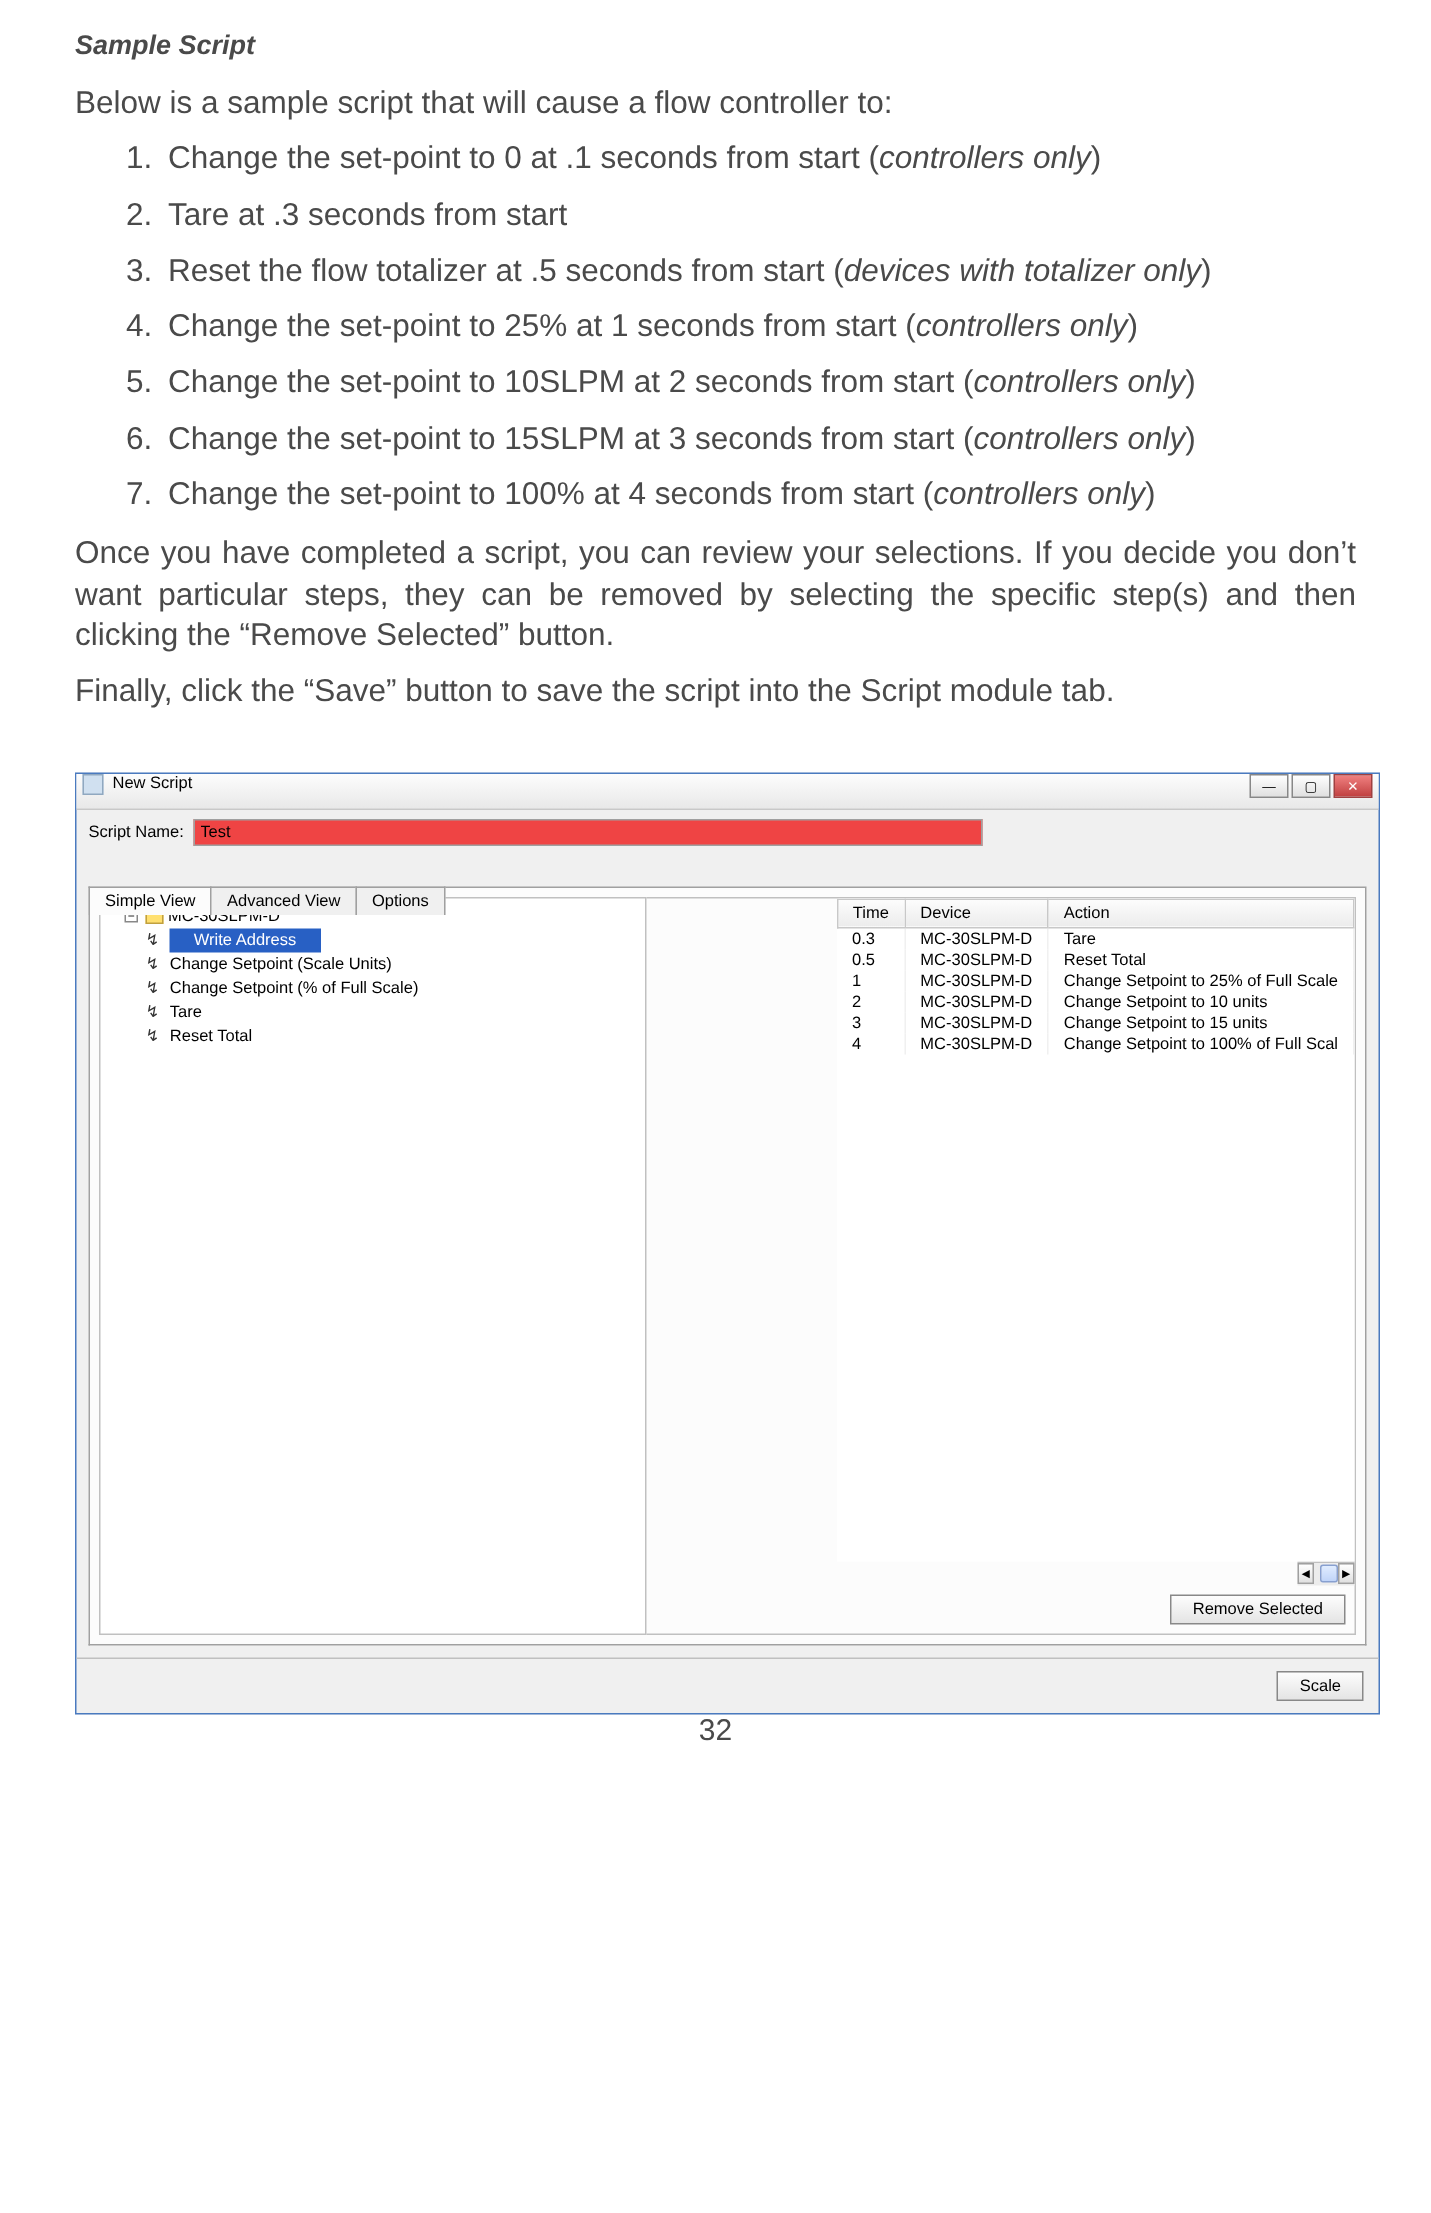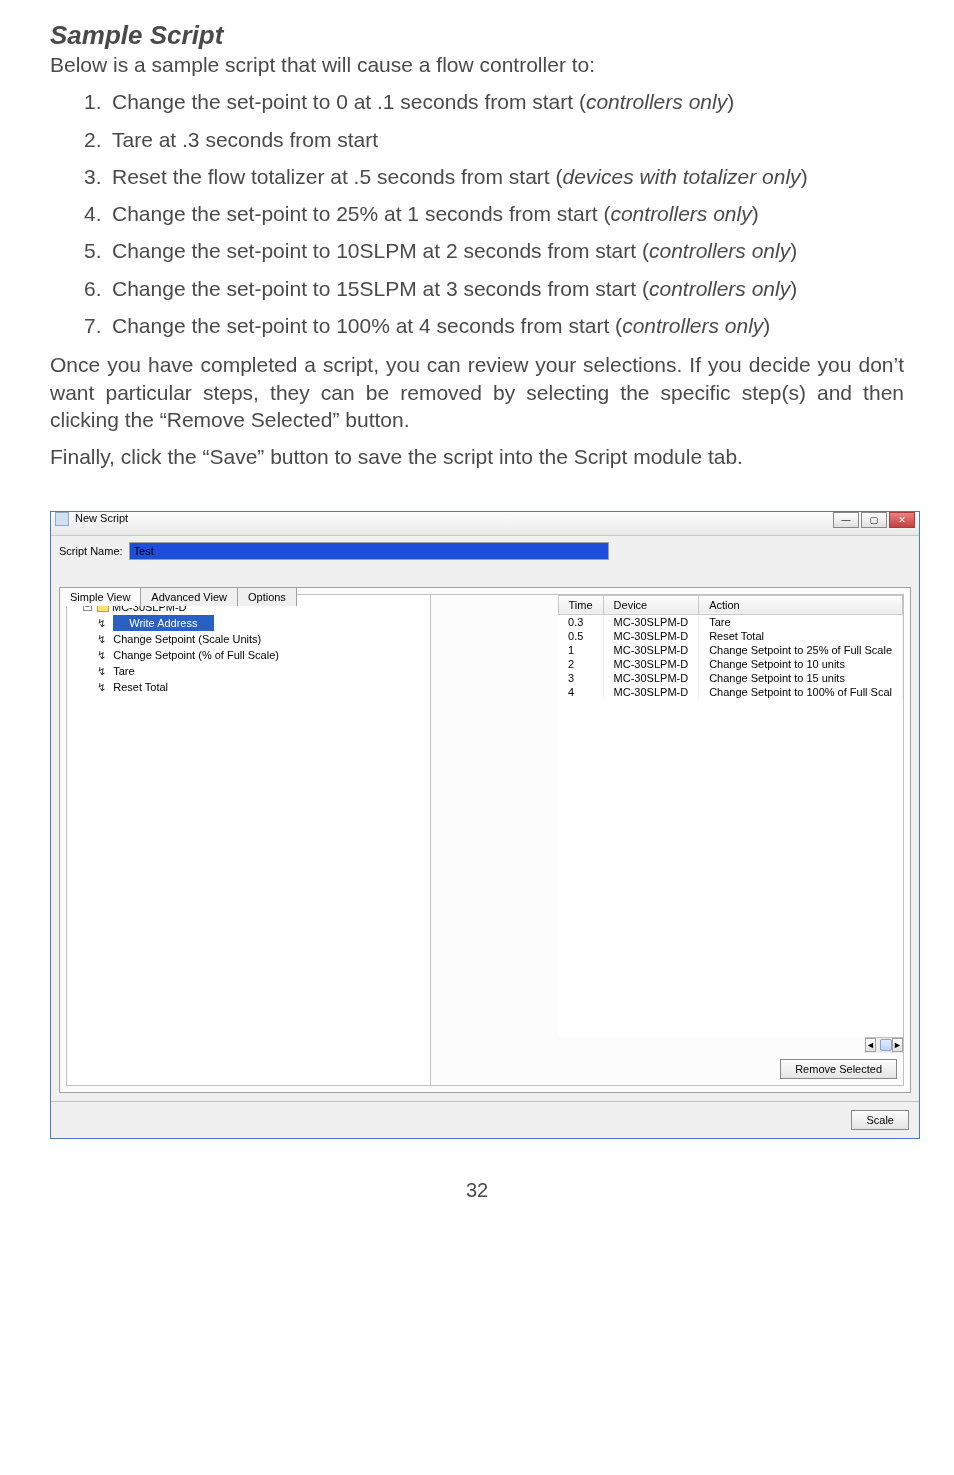--- a/index.html
+++ b/index.html
@@ -5,23 +5,24 @@
   * { box-sizing: border-box; margin: 0; padding: 0; }
   body {
     width: 954px;
     height: 1475px;
     background: #fff;
     font-family: Arial, Helvetica, sans-serif;
     color: #4a4a4a;
     padding: 20px 50px;
   }
   .title {
-    font-size: 26px;
+    font-size: 18px;
     font-weight: bold;
     font-style: italic;
+    margin-bottom: 14px;
   }
   .para {
     font-size: 21px;
     line-height: 1.3;
     margin-bottom: 10px;
     text-align: justify;
   }
   ol.main {
     list-style: none;
     margin: 0 0 12px 34px;
@@ -59,22 +60,22 @@
     width: 14px; height: 14px; background: #d0e0f0; border:1px solid #90a8c0; margin-right:6px;
   }
   .titlebar .wtitle { flex: 1; }
   .winbtn { width: 26px; height: 16px; border:1px solid #888; margin-left:2px; display:flex; align-items:center; justify-content:center; font-size:9px; background:linear-gradient(#fff,#e0e0e0); }
   .winbtn.close { background: linear-gradient(#f08080,#c04040); color:#fff; border-color:#a04040;}
   .scriptname {
     padding: 6px 8px;
     display:flex; align-items:center; gap:6px;
   }
   .scriptname input {
-    width: 480px; height:18px; border:1px solid #a0a0a0; padding:0 4px; font-size:11px;
-    background:#1d4ed8;
+    width: 526px; height:18px; border:1px solid #a0a0a0; padding:0 4px; font-size:11px;
+    background:#ef4444;
   }
   .tabs {
     margin: 2px 8px 0 8px;
     display:flex;
     border-bottom:1px solid #a0a0a0;
   }
   .tab {
     border:1px solid #a0a0a0;
     border-bottom:none;
     padding:3px 10px;
@@ -129,21 +130,21 @@
     background:linear-gradient(#fdfdfd,#e4e4e4);
     padding:3px 14px;
     font-size:11px;
     font-family:inherit;
   }
   .savebar {
     border-top:1px solid #c0c0c0;
     padding:8px 10px;
     display:flex; justify-content:flex-end;
   }
-  .pagefoot { text-align:center; font-size:20px; margin-top:40px; color:#4a4a4a; }
+  .pagefoot { text-align:center; font-size:20px; color:#4a4a4a; }
 </style>
 </head>
 <body>
 
 <div class="title">Sample Script</div>
 
 <p class="para">Below is a sample script that will cause a flow controller to:</p>
 
 <ol class="main" id="steps-list">
     <li><span class="num">1.</span>Change the set-point to 0 at .1 seconds from start (<em>controllers only</em>)</li>

